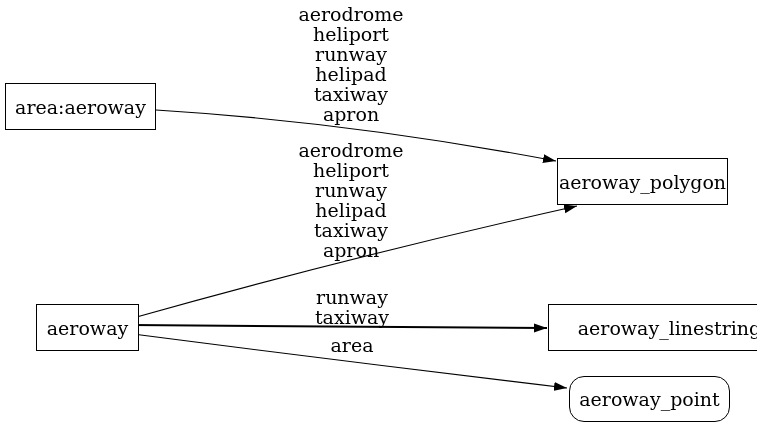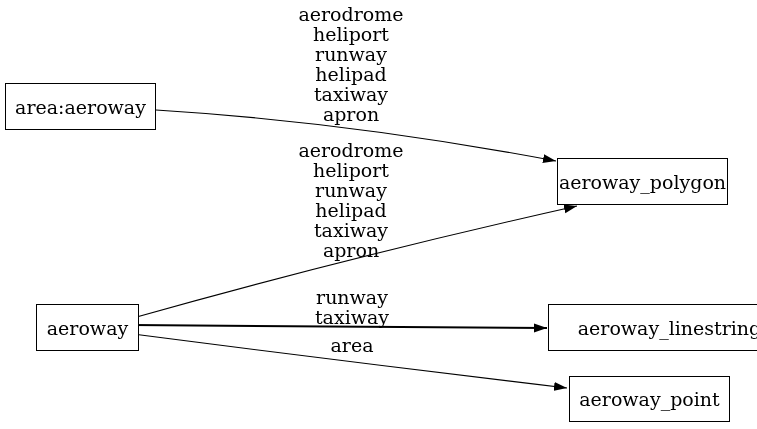--- a/index.html
+++ b/index.html
@@ -55,21 +55,21 @@
   </svg>
 
   <div class="node" style="left:5px; top:83px; width:151px; height:47px;">area:aeroway</div>
 
   <div class="node" style="left:36px; top:304px; width:103px; height:47px;">aeroway</div>
 
   <div class="node" style="left:557px; top:158px; width:171px; height:47px;">aeroway_polygon</div>
 
   <div class="node" style="left:548px; top:304px; width:243px; height:47px;">aeroway_linestring</div>
 
-  <div class="node" style="left:569px; top:376px; width:161px; height:46px;">aeroway_point</div>
+  <div class="node" style="left:569px; top:376px; width:161px; height:46px;border-radius:15px;">aeroway_point</div>
 
   <div class="edge-label" style="left:286px; top:4px;">
     <div>aerodrome</div>
     <div>heliport</div>
     <div>runway</div>
     <div>helipad</div>
     <div>taxiway</div>
     <div>apron</div>
   </div>
 

